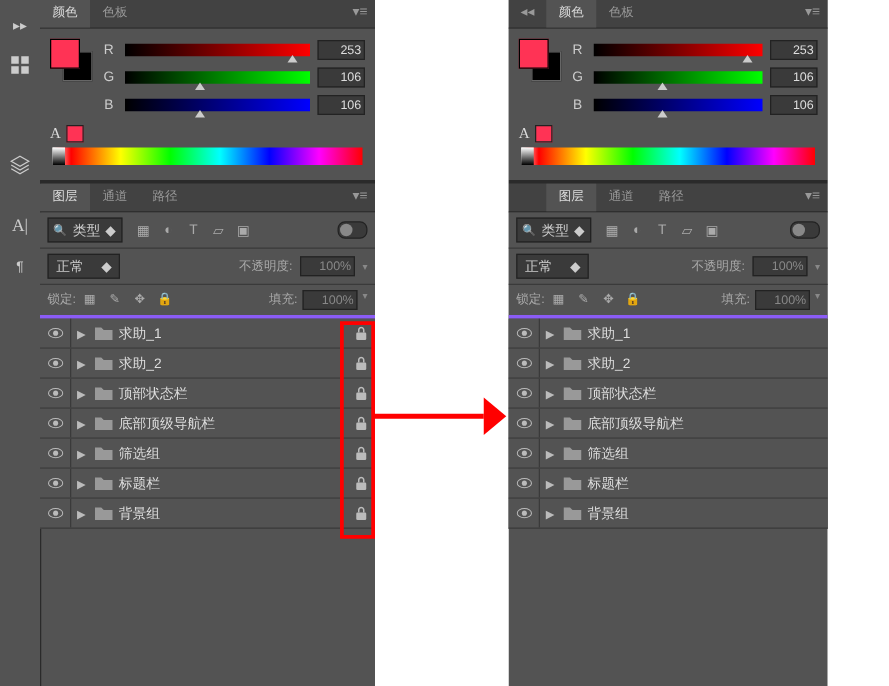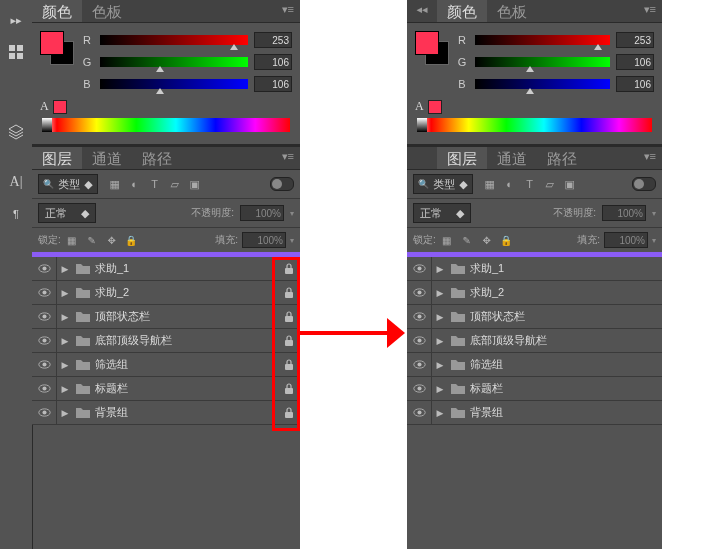--- a/index.html
+++ b/index.html
@@ -4,21 +4,21 @@
 <style>
 body{margin:0;background:#fff;font-family:"Microsoft YaHei",sans-serif;font-size:11px;color:#ccc;width:711px;height:549px;position:relative}
 .panel-container{position:absolute;background:#535353}
 .panel-left{left:0;top:0;width:300px;height:549px}
 .panel-right{left:407px;top:0;width:255px;height:549px}
 .toolstrip{position:absolute;left:0;top:0;width:32px;height:100%;background:#535353;border-right:1px solid #2a2a2a}
 .tool-icon{width:24px;height:24px;margin:8px auto;display:flex;align-items:center;justify-content:center;color:#ccc;cursor:pointer}
 .tool-icon svg{width:16px;height:16px;fill:#ccc}
 .panels-area{position:absolute;left:32px;top:0;right:0}
 .panel-tabs{display:flex;background:#424242;height:22px;border-bottom:1px solid #2a2a2a}
-.tab{padding:3px 10px;color:#999;cursor:pointer;font-size:15px}
+.tab{padding:3px 10px;color:#999;cursor:pointer;font-size:10px}
 .tab.active{background:#535353;color:#ddd}
 .panel-menu{margin-left:auto;padding:3px 6px;color:#999;cursor:pointer}
 .color-panel{padding:8px;background:#535353}
 .color-row{display:flex;align-items:center;margin-bottom:4px;height:18px}
 .swatch-container{position:relative;width:34px;height:34px;margin-right:6px}
 .swatch-fg{position:absolute;left:0;top:0;width:22px;height:22px;background:#ff3355;border:1px solid #000}
 .swatch-bg{position:absolute;left:10px;top:10px;width:22px;height:22px;background:#000;border:1px solid #666}
 .ch-label{width:14px;text-align:center;color:#ccc}
 .slider{flex:1;height:10px;margin:0 6px;position:relative;cursor:pointer}
 .slider-r{background:linear-gradient(to right,#000,#f00)}
@@ -35,21 +35,21 @@
 .kind-select{display:flex;align-items:center;background:#3a3a3a;border:1px solid #222;padding:1px 4px;height:16px;cursor:pointer;gap:4px}
 .kind-select .mag{font-size:9px}
 .filter-icons{display:flex;gap:6px;margin-left:6px}
 .filter-icons span{width:14px;height:14px;display:flex;align-items:center;justify-content:center;cursor:pointer;color:#aaa;font-size:11px}
 .toggle-pill{margin-left:auto;width:22px;height:12px;background:#3a3a3a;border:1px solid #222;border-radius:6px;position:relative;cursor:pointer}
 .toggle-pill::after{content:"";position:absolute;left:1px;top:1px;width:10px;height:10px;background:#888;border-radius:5px}
 .blend-row{display:flex;align-items:center;padding:4px 6px;gap:6px;border-bottom:1px solid #3a3a3a}
 .blend-select{background:#3a3a3a;border:1px solid #222;padding:1px 6px;height:16px;cursor:pointer;display:flex;align-items:center;gap:14px;font-size:11px}
 .opacity-label{color:#aaa;font-size:10px}
 .pct-input{width:38px;height:14px;background:#3a3a3a;border:1px solid #222;color:#888;text-align:right;padding:0 2px;font-size:10px}
-.lock-row{display:flex;align-items:center;padding:4px 6px;gap:4px;border-bottom:5px solid #8b5cf6}
+.lock-row{display:flex;align-items:flex-start;padding:4px 6px;gap:4px;border-bottom:3px solid #8b5cf6}
 .lock-icons{display:flex;gap:6px}
 .lock-icons span{width:14px;height:14px;display:flex;align-items:center;justify-content:center;color:#aaa;cursor:pointer;font-size:10px}
 .layer-list{background:#454545}
 .layer-row{display:flex;align-items:center;height:23px;border-bottom:1px solid #3a3a3a;background:#535353}
 .layer-vis{width:24px;display:flex;justify-content:center;border-right:1px solid #3a3a3a;height:100%;align-items:center;cursor:pointer}
 .layer-vis svg{width:13px;height:9px;fill:#bbb}
 .layer-expand{width:12px;display:flex;justify-content:center;cursor:pointer;color:#bbb;font-size:9px;margin-left:2px}
 .layer-folder{width:16px;height:13px;margin:0 4px}
 .layer-folder svg{width:16px;height:13px;fill:#aaa}
 .layer-name{flex:1;color:#ddd;font-size:11px}

